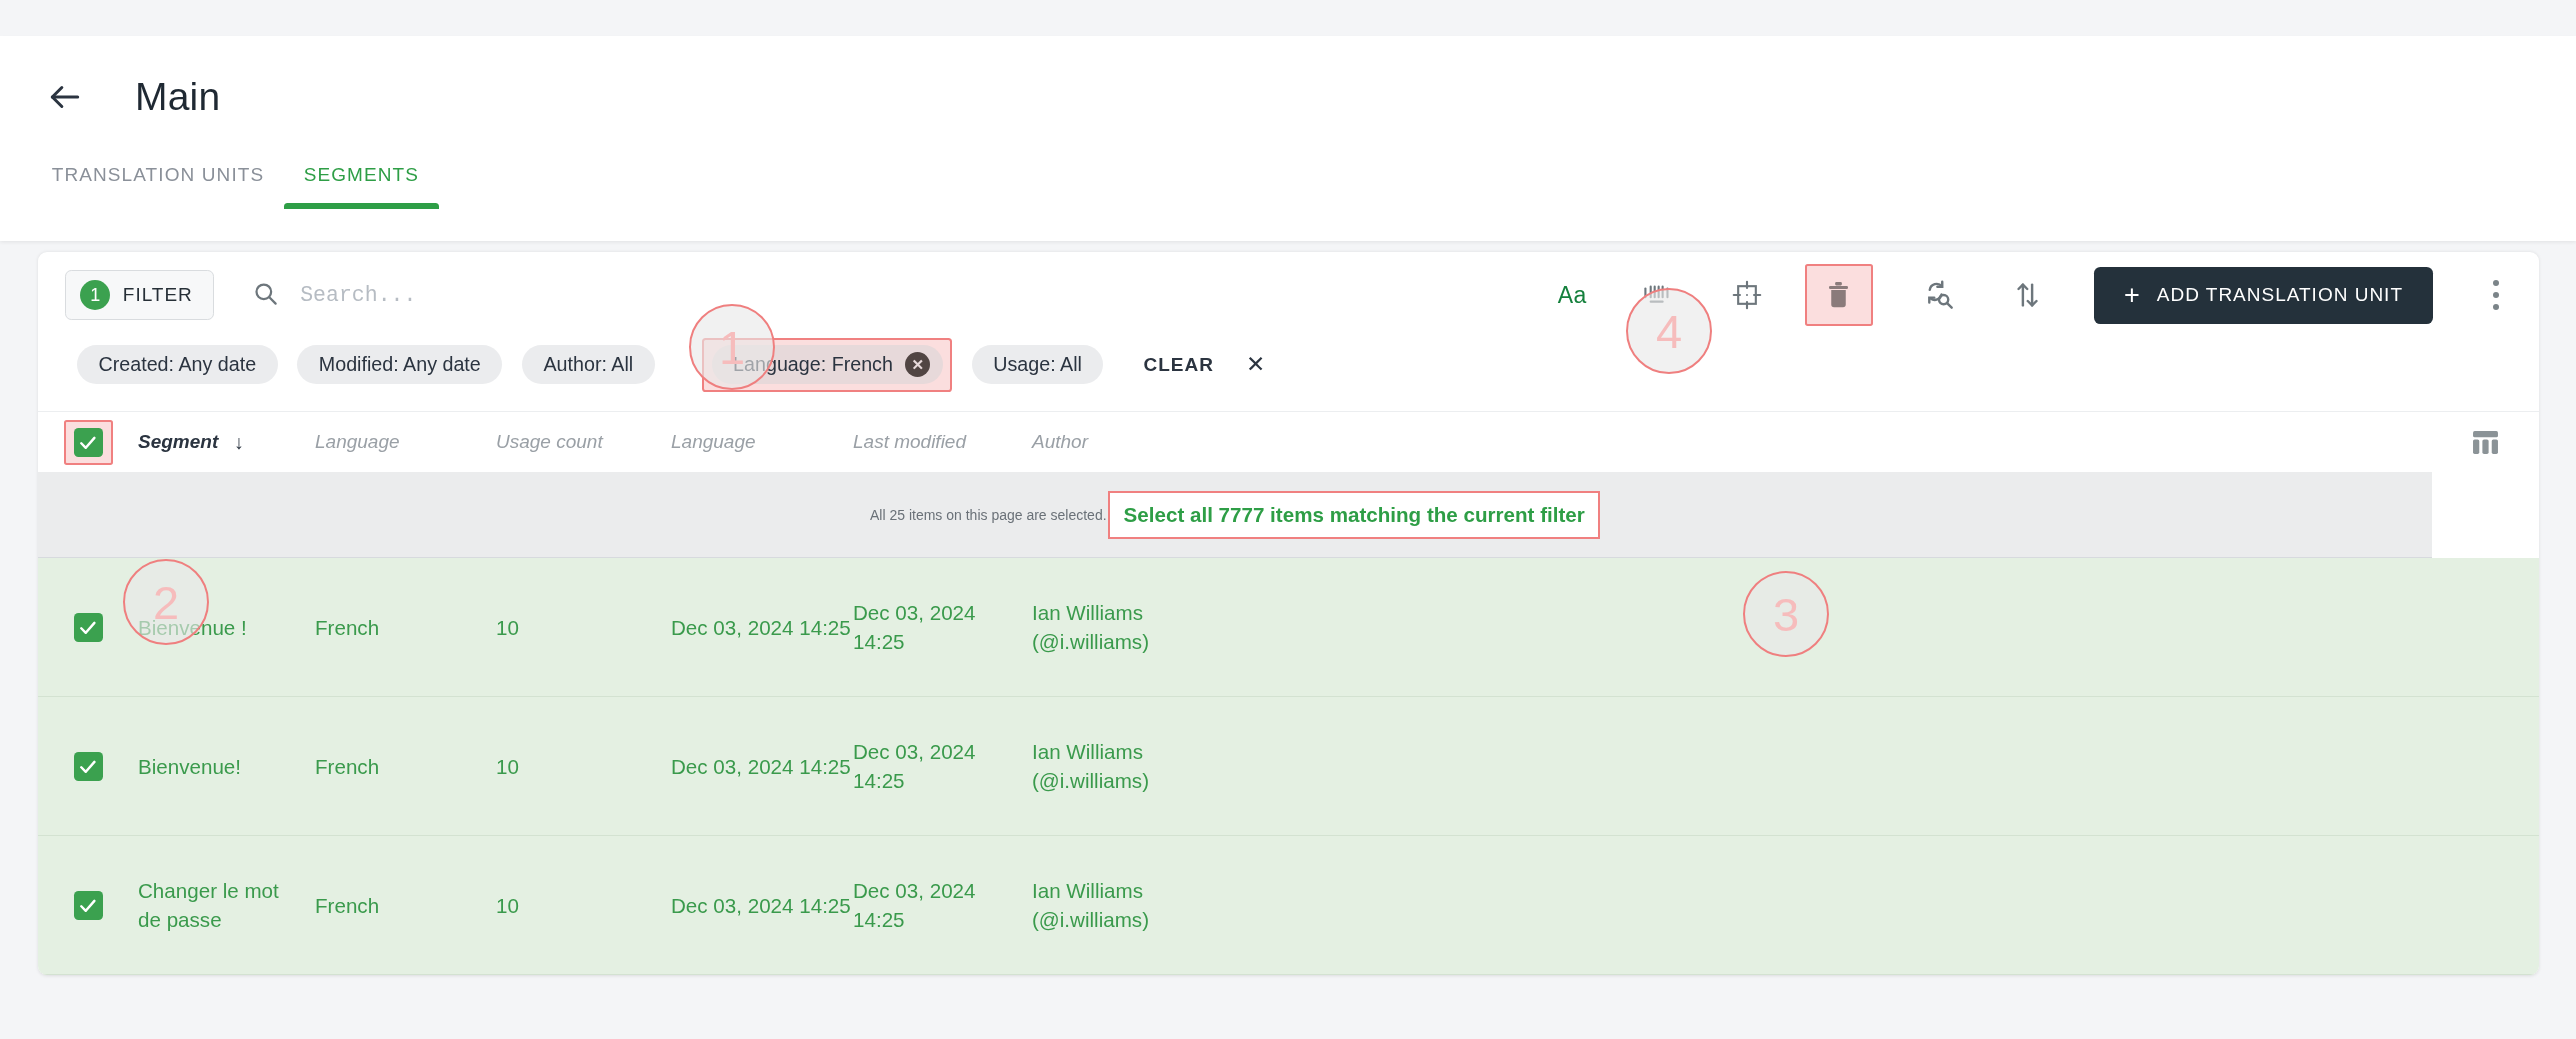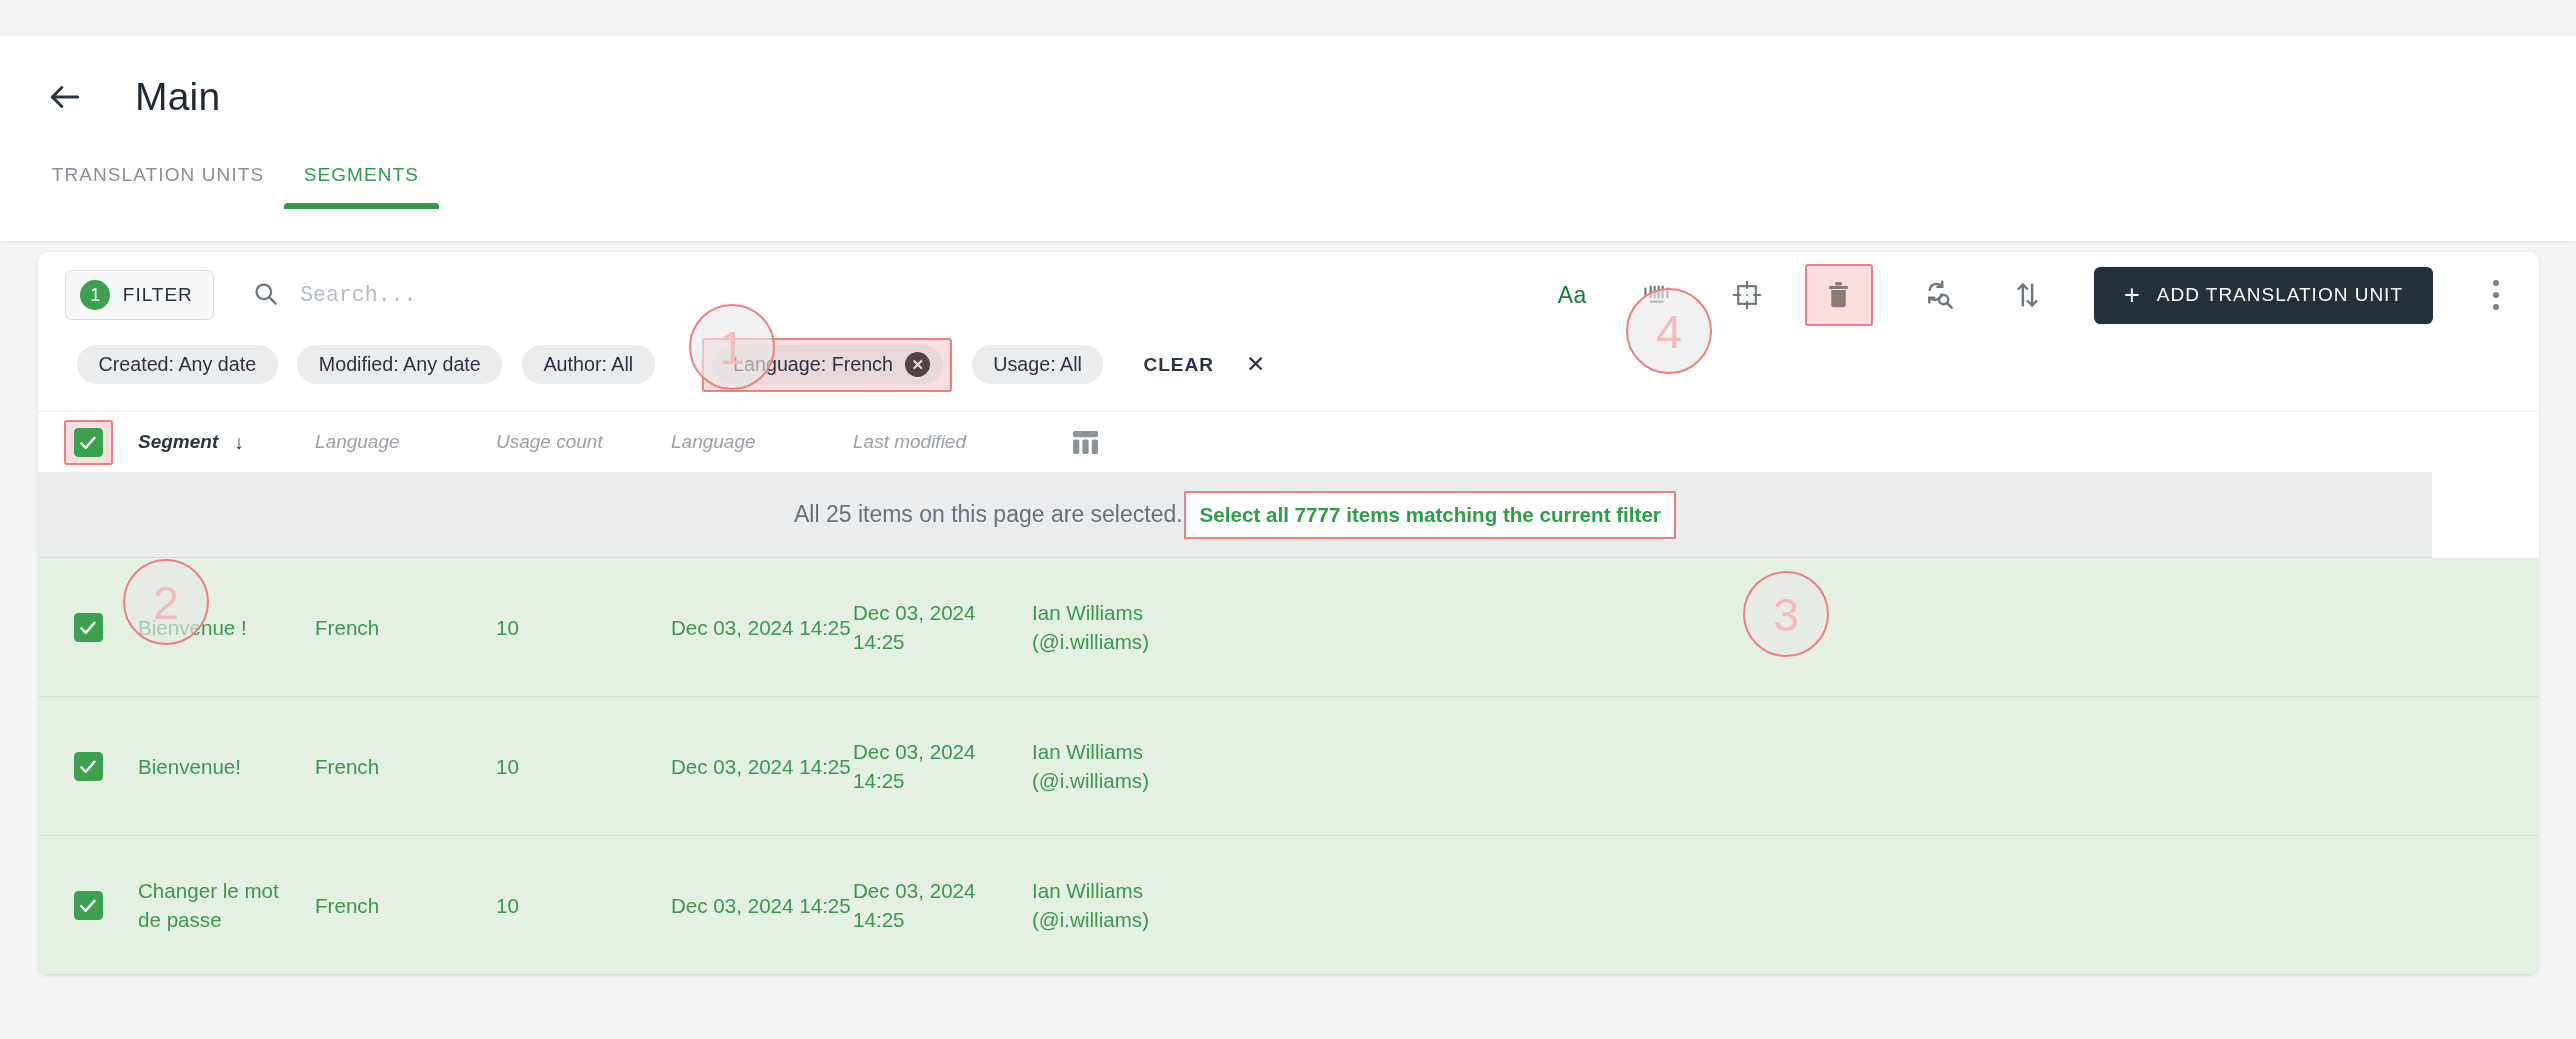--- a/index.html
+++ b/index.html
@@ -299,21 +299,21 @@
     align-items: center;
     justify-content: center;
     gap: 0;
     position: relative;
     border-bottom: 0.9px solid #d7dade;
     width: 2394px;
   }
   .banner-wrap { display: flex; background: #fff; }
   .banner-spacer { flex: 1 1 auto; background: #ffffff; }
   .banner-text {
-    font-size: 23px;
+    font-size: 14px;
     color: #6a7178;
     white-space: nowrap;
   }
   .banner-link {
     font-size: 20.6px;
     color: #2e9e46;
     font-weight: 600;
     white-space: nowrap;
     cursor: pointer;
     background: none; border: none; font-family: inherit;
@@ -491,20 +491,21 @@
       </div>
     </div>
     <div class="col-segment th sorted">
       <span>Segment</span>
       <span class="sort-arrow">↓</span>
     </div>
     <div class="col-language th">Language</div>
     <div class="col-usage th">Usage count</div>
     <div class="col-created th">Language</div>
     <div class="col-modified th">Last modified</div>
+    <div class="col-author th">Author</div>
     <div class="col-gear">
       <button class="icon-btn">
         <svg width="27" height="25" viewBox="0 0 26 24" fill="#8b9397">
           <rect x="1" y="1" width="24" height="6" rx="1.6"></rect>
           <rect x="1" y="9" width="6" height="14" rx="1.6"></rect>
           <rect x="10" y="9" width="6" height="14" rx="1.6"></rect>
           <rect x="19" y="9" width="6" height="14" rx="1.6"></rect>
         </svg>
       </button>
     </div>

